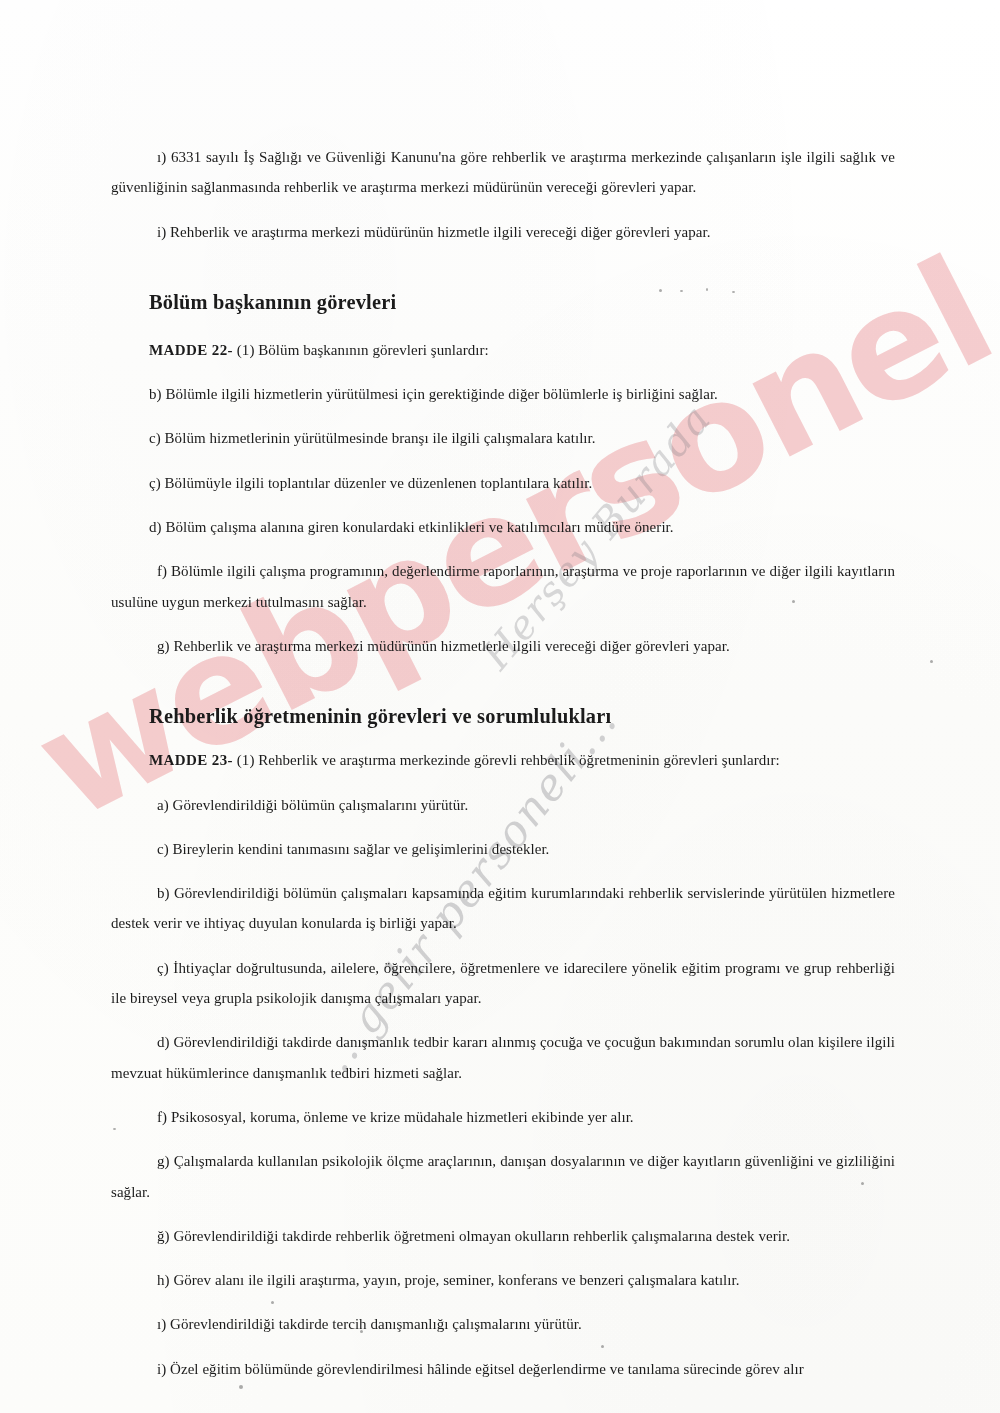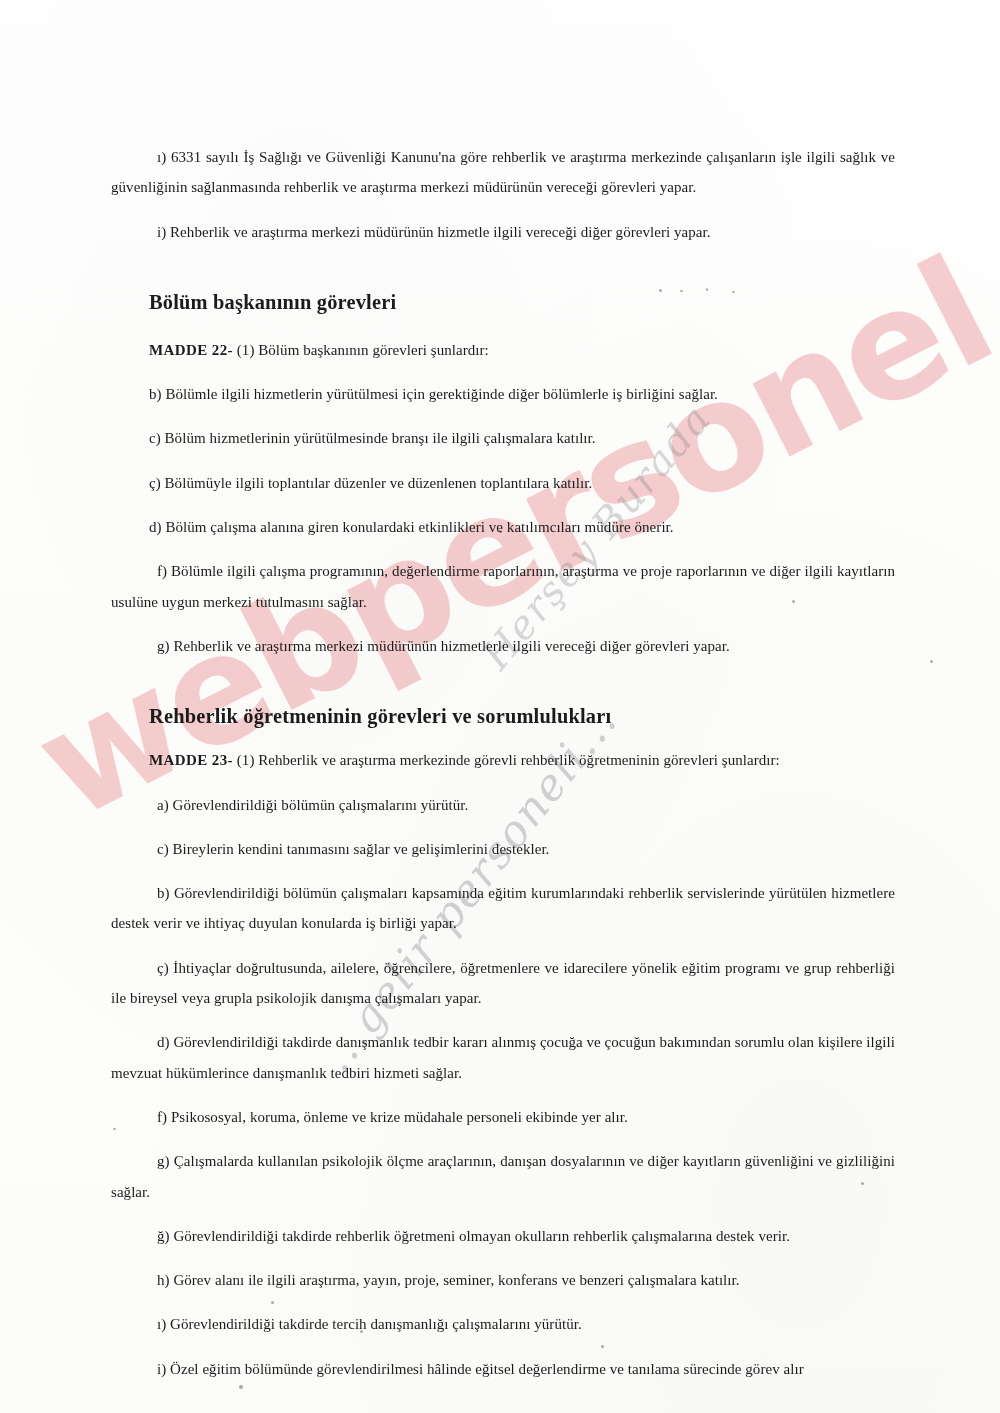--- a/index.html
+++ b/index.html
@@ -173,21 +173,21 @@
 
     <h3 class="heading">Rehberlik öğretmeninin görevleri ve sorumlulukları</h3>
 
     <p class="indent-sm"><span class="madde">MADDE 23-</span><span> (1) Rehberlik ve araştırma merkezinde görevli rehberlik öğretmeninin görevleri şunlardır:</span></p>
 
     <p class="indent">a)  Görevlendirildiği bölümün çalışmalarını yürütür.</p>
     <p class="indent">c) Bireylerin kendini tanımasını sağlar ve gelişimlerini destekler.</p>
     <p class="indent">b) Görevlendirildiği bölümün çalışmaları kapsamında eğitim kurumlarındaki rehberlik servislerinde yürütülen hizmetlere destek verir ve ihtiyaç duyulan konularda iş birliği yapar.</p>
     <p class="indent">ç) İhtiyaçlar doğrultusunda, ailelere, öğrencilere, öğretmenlere ve idarecilere yönelik eğitim programı ve grup rehberliği ile bireysel veya grupla psikolojik danışma çalışmaları yapar.</p>
     <p class="indent">d) Görevlendirildiği takdirde danışmanlık tedbir kararı alınmış çocuğa ve çocuğun bakımından sorumlu olan kişilere ilgili mevzuat hükümlerince danışmanlık tedbiri hizmeti sağlar.</p>
-    <p class="indent">f)  Psikososyal, koruma, önleme ve krize müdahale personeli ekibinde yer alır.</p>
+    <p class="indent">f)  Psikososyal, koruma, önleme ve krize müdahale hizmetleri ekibinde yer alır.</p>
     <p class="indent">g) Çalışmalarda kullanılan psikolojik ölçme araçlarının, danışan dosyalarının ve diğer kayıtların güvenliğini ve gizliliğini sağlar.</p>
     <p class="indent">ğ) Görevlendirildiği takdirde rehberlik öğretmeni olmayan okulların rehberlik çalışmalarına destek verir.</p>
     <p class="indent">h) Görev alanı ile ilgili araştırma, yayın, proje, seminer, konferans ve benzeri çalışmalara katılır.</p>
     <p class="indent">ı)  Görevlendirildiği takdirde tercih danışmanlığı çalışmalarını yürütür.</p>
     <p class="indent">i)  Özel eğitim bölümünde görevlendirilmesi hâlinde eğitsel değerlendirme ve tanılama sürecinde görev alır</p>
 
   </div>
 </div>
 
 </body></html>

